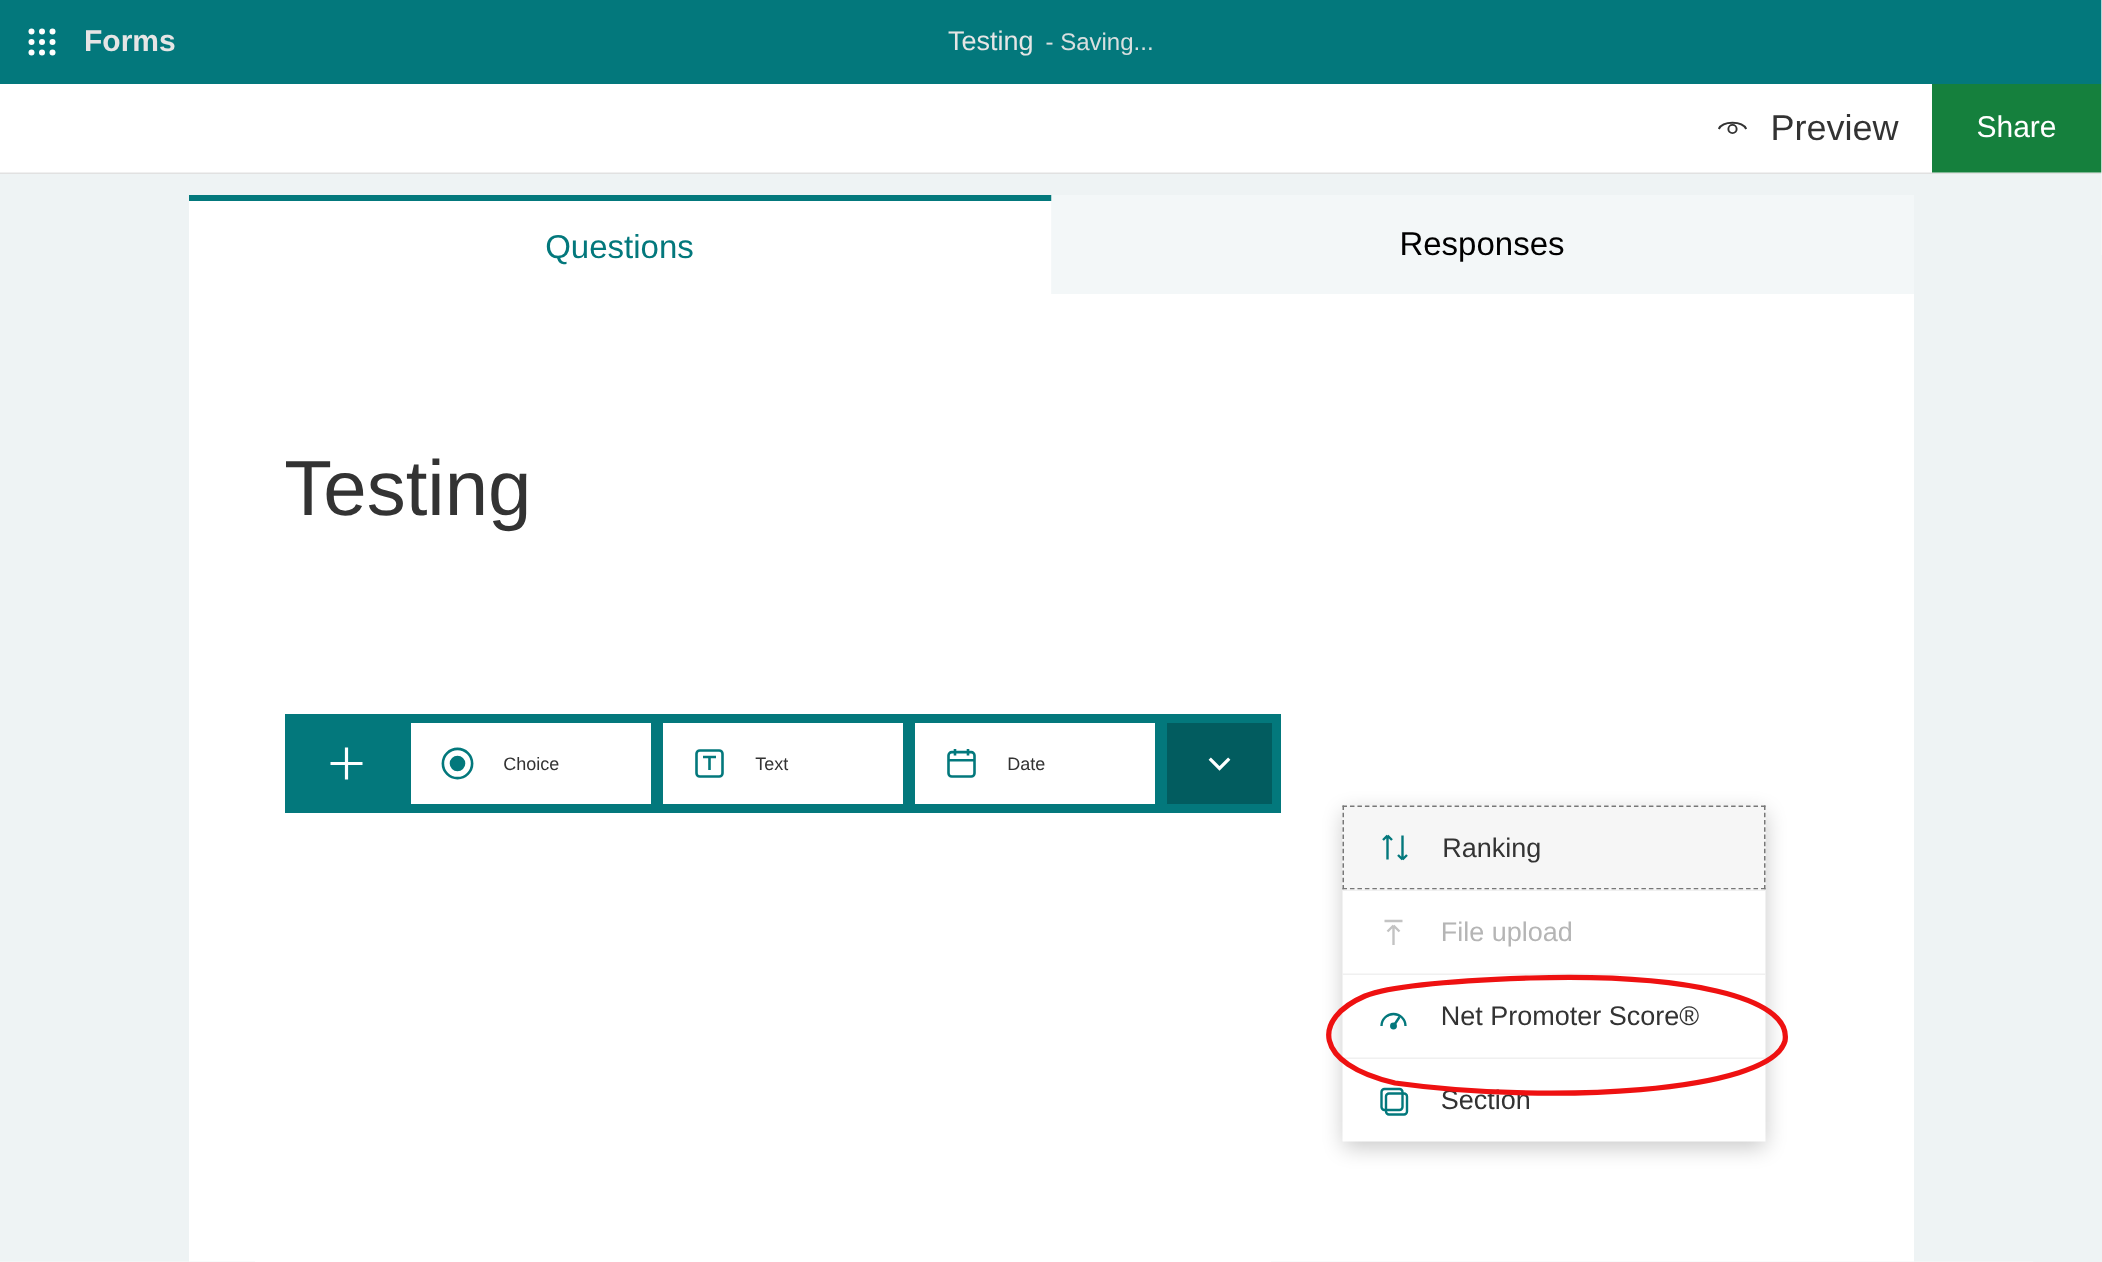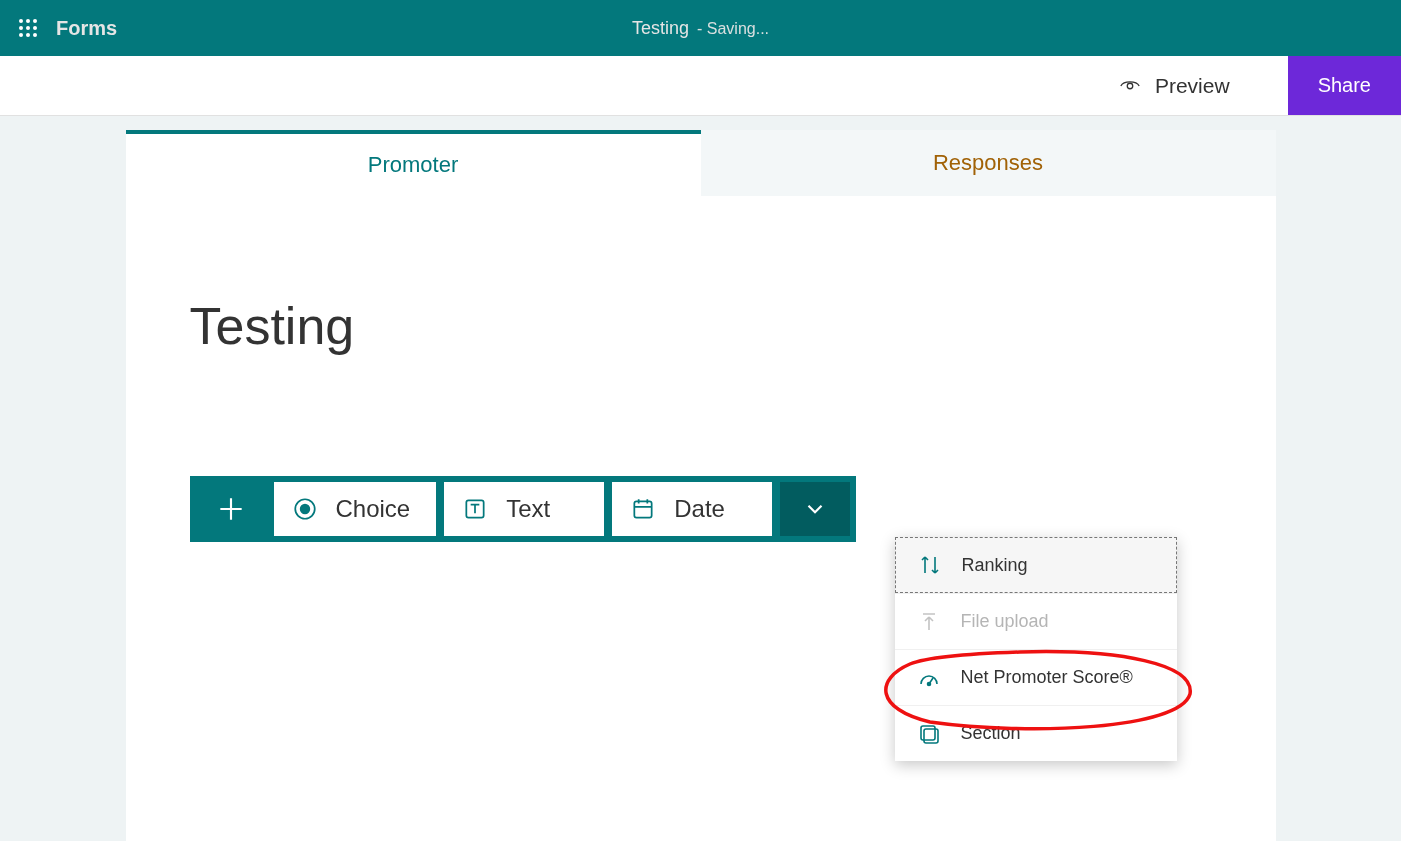--- a/index.html
+++ b/index.html
@@ -34,34 +34,33 @@
     height: 60px;
     background: #fff;
     border-bottom: 1px solid #e1e1e1;
     display: flex;
     align-items: stretch;
     justify-content: flex-end;
   }
   .cmd-btn {
     display: flex; align-items: center; gap: 14px;
     padding: 0 22px;
-    font-size: 21px;
+    font-size: 24px;
     color: #333;
     cursor: pointer;
     border-left: 1px solid transparent;
   }
   .cmd-btn svg { width: 22px; height: 22px; stroke: #333; fill: none; stroke-width: 1.4; }
   .share-btn {
-    background: #6d28d9;
+    background: #15803d;
     color: #fff;
     padding: 0 30px;
     font-size: 20px;
     display: flex; align-items: center;
     cursor: pointer;
-    margin-left: 36px;
   }
 
   
   .canvas {
     display: flex;
     justify-content: center;
     padding-top: 14px;
   }
   .form-card {
     width: 1150px;
@@ -70,21 +69,21 @@
   .tabs {
     display: flex;
     height: 66px;
   }
   .tab {
     flex: 1;
     display: flex; align-items: center; justify-content: center;
     font-size: 22px;
     cursor: pointer;
     background: #f3f7f8;
-    color: #a16207;
+    color: #000000;
     border: none;
   }
   .tab.active {
     background: #fff;
     color: #03787c;
     font-weight: 400;
     border-top: 4px solid #03787c;
   }
   .form-body {
     background: #fff;
@@ -114,21 +113,21 @@
     cursor: pointer;
   }
   .add-icon-cell svg { width: 32px; height: 32px; stroke: #fff; stroke-width: 1.6; }
   .add-btn {
     background: #fff;
     border: none;
     height: 54px;
     min-width: 160px;
     padding: 0 26px 0 18px;
     display: flex; align-items: center; gap: 18px;
-    font-size: 24px;
+    font-size: 12px;
     color: #333;
     cursor: pointer;
   }
   .add-btn svg { width: 26px; height: 26px; stroke: #03787c; fill: none; stroke-width: 1.6; }
   .add-more {
     background: #025c5f;
     width: 70px;
     display: flex; align-items: center; justify-content: center;
     cursor: pointer;
   }
@@ -206,21 +205,21 @@
     <span>Preview</span>
   </div>
   <div class="share-btn">
     <span>Share</span>
   </div>
 </div>
 
 <div class="canvas">
   <div class="form-card">
     <div class="tabs">
-      <div class="tab active">Promoter</div>
+      <div class="tab active">Questions</div>
       <div class="tab">Responses</div>
     </div>
     <div class="form-body">
       <div class="form-title">Testing</div>
 
       <div class="addbar">
         <div class="add-icon-cell">
           <svg viewBox="0 0 24 24">
               <path d="M12 4v16M4 12h16"></path>
             </svg>

